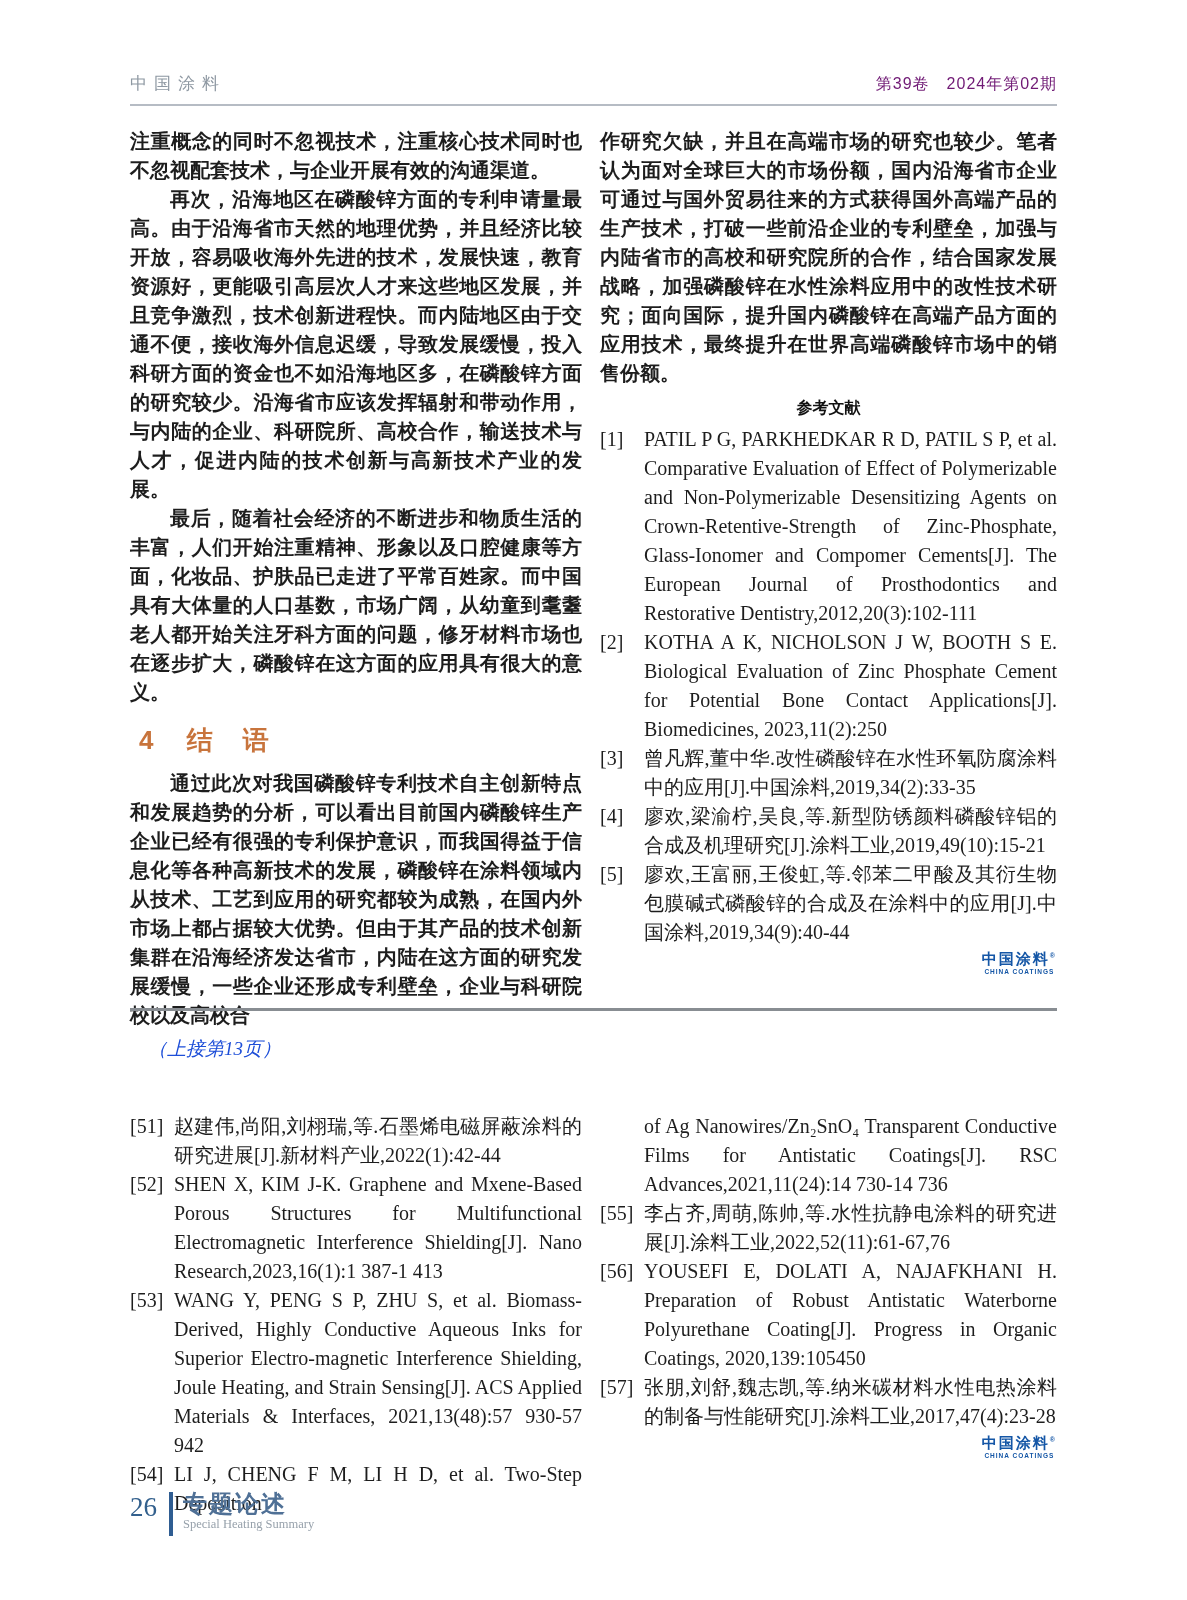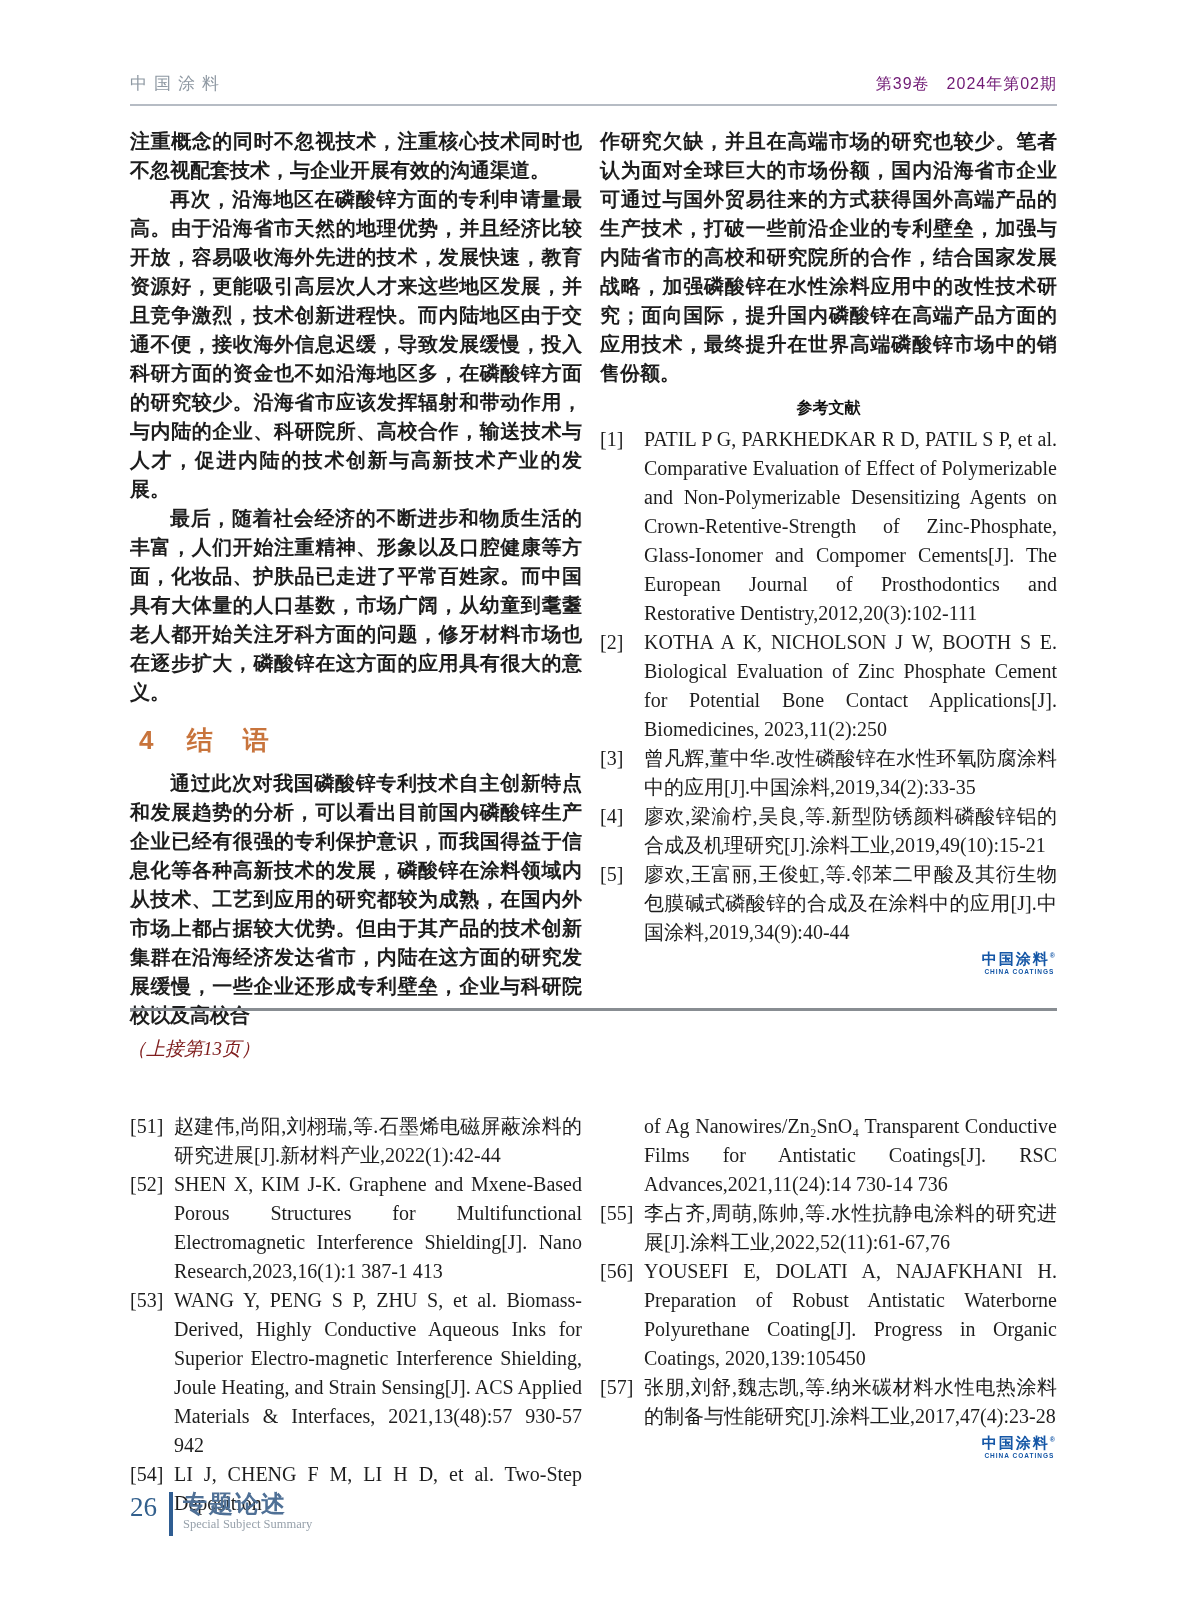--- a/index.html
+++ b/index.html
@@ -52,22 +52,22 @@
   }
   .ref{display:flex;font-size:20px;line-height:29px;}
   .ref-no{flex:none;width:44px;}
   .ref-text{flex:1;text-align:justify;}
   
   .divider{
     position:absolute;top:1008px;left:130px;width:927px;height:3px;
     background:#888d92;
   }
   .cont-note{
-    position:absolute;top:1036px;left:127px;
-    font-size:19px;font-style:italic;color:#7f1d1d;
+    position:absolute;top:1036px;left:148px;
+    font-size:19px;font-style:italic;color:#1d4ed8;
   }
   
   .logo-row{text-align:right;margin-top:4px;}
   .logo{display:inline-block;text-align:center;line-height:1.1;}
   .logo-cn{
     font-family:"Liberation Sans","DejaVu Sans",sans-serif;
     font-size:15px;font-weight:700;color:#1456a6;letter-spacing:2px;
   }
   .logo-cn sup{font-size:7px;}
   .logo-en{
@@ -198,17 +198,17 @@
         </div>
       </div>
     </div>
   </div>
 
   <div class="footer">
     <span class="page-num">26</span>
     <span class="footer-bar"></span>
     <span>
       <div class="footer-cn">专题论述</div>
-      <div class="footer-en">Special Subject Summary</div>
+      <div class="footer-en">Special Heating Summary</div>
     </span>
   </div>
 
 </div>
 
 </body></html>

